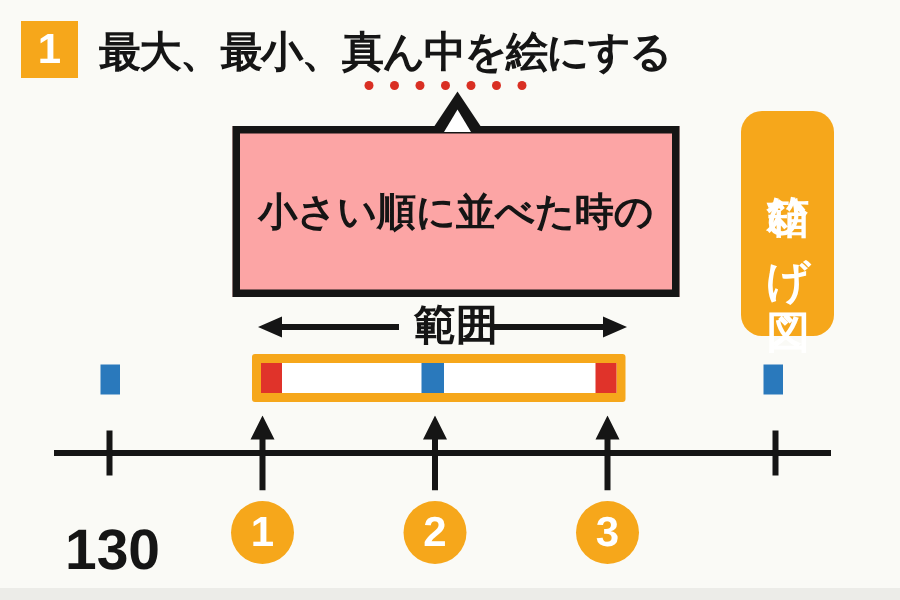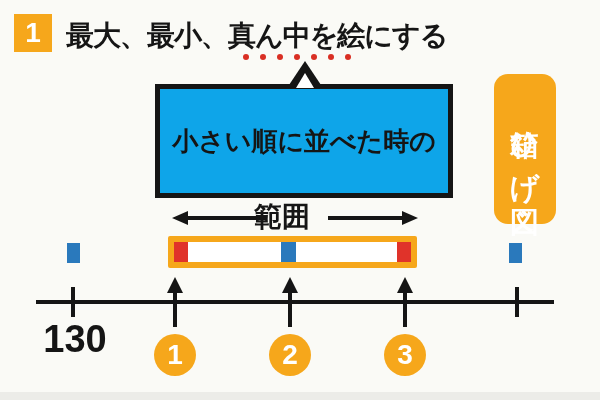--- a/index.html
+++ b/index.html
@@ -8,35 +8,35 @@
   .abs{position:absolute;}
 
   
   .badge{left:14px;top:14px;width:38px;height:38px;background:#F6A71B;color:#fff;
          font-size:28px;font-weight:bold;display:flex;align-items:center;justify-content:center;}
   .title{left:66px;top:15px;height:42px;line-height:42px;font-size:28px;font-weight:bold;
          letter-spacing:-1px;white-space:nowrap;font-family:Liberation Serif, serif;}
   .dot{width:6px;height:6px;border-radius:50%;background:#D92F23;top:54px;}
 
   
-  .bubble{left:155px;top:84px;width:298px;height:114px;background:#0ea5e9;border:5px solid #151515;
+  .bubble{left:155px;top:84px;width:298px;height:114px;background:#fca5a5;border:5px solid #151515;
           box-sizing:border-box;display:flex;flex-direction:column;align-items:center;justify-content:center;}
   .bubble-line{font-size:26px;font-weight:bold;line-height:37px;white-space:nowrap;}
   .tail-outer{left:289px;top:61px;width:0;height:0;border-left:16px solid transparent;
               border-right:16px solid transparent;border-bottom:24px solid #151515;}
   .tail-inner{left:296px;top:73px;width:0;height:0;border-left:9px solid transparent;
               border-right:9px solid transparent;border-bottom:15px solid #ffffff;}
 
   
   .side-label{left:494px;top:74px;width:62px;height:150px;background:#F6A71B;border-radius:14px;
               color:#fff;font-weight:bold;font-size:29px;writing-mode:vertical-rl;text-orientation:upright;
               display:flex;align-items:center;justify-content:center;letter-spacing:4px;}
 
   
-  .range-label{left:254px;top:203px;width:62px;text-align:left;font-size:28px;font-weight:bold;line-height:28px;}
+  .range-label{left:270px;top:203px;width:62px;text-align:right;font-size:28px;font-weight:bold;line-height:28px;}
   .range-arrow-left{left:172px;top:210px;}
   .range-arrow-right{left:328px;top:210px;}
 
   
   .boxplot{left:168px;top:236px;width:249px;height:32px;box-sizing:border-box;
            border:6px solid #F6A71B;background:#fff;border-radius:2px;}
   .mark{position:absolute;top:0;height:20px;}
   .mark-min{left:0;width:14px;background:#E0332A;}
   .mark-med{left:107px;width:15px;background:#2A79BC;}
   .mark-max{right:0;width:14px;background:#E0332A;}
@@ -49,21 +49,21 @@
   
   .numline{left:36px;top:300px;width:518px;height:4px;background:#151515;}
   .tick{width:4px;height:30px;background:#151515;top:287px;}
   .tick-130{left:71px;}
   .tick-200{left:515px;}
   .up-arrow{top:277px;}
   .up-1{left:166px;} .up-2{left:281px;} .up-3{left:396px;}
 
   
   .axis-label{top:318px;width:78px;text-align:center;font-size:38px;font-weight:bold;line-height:42px;}
-  .axis-130{left:36px;}
+  .axis-130{left:36px;margin-top:28px;}
   .axis-200{left:479px;}
 
   
   .step{width:42px;height:42px;border-radius:50%;background:#F6A71B;color:#fff;top:334px;
         font-size:28px;font-weight:bold;display:flex;align-items:center;justify-content:center;}
   .step-1{left:154px;} .step-2{left:269px;} .step-3{left:384px;}
 
   .bottom-band{left:0;top:392px;width:600px;height:8px;background:#ECECE8;}
 </style>
 </head>

